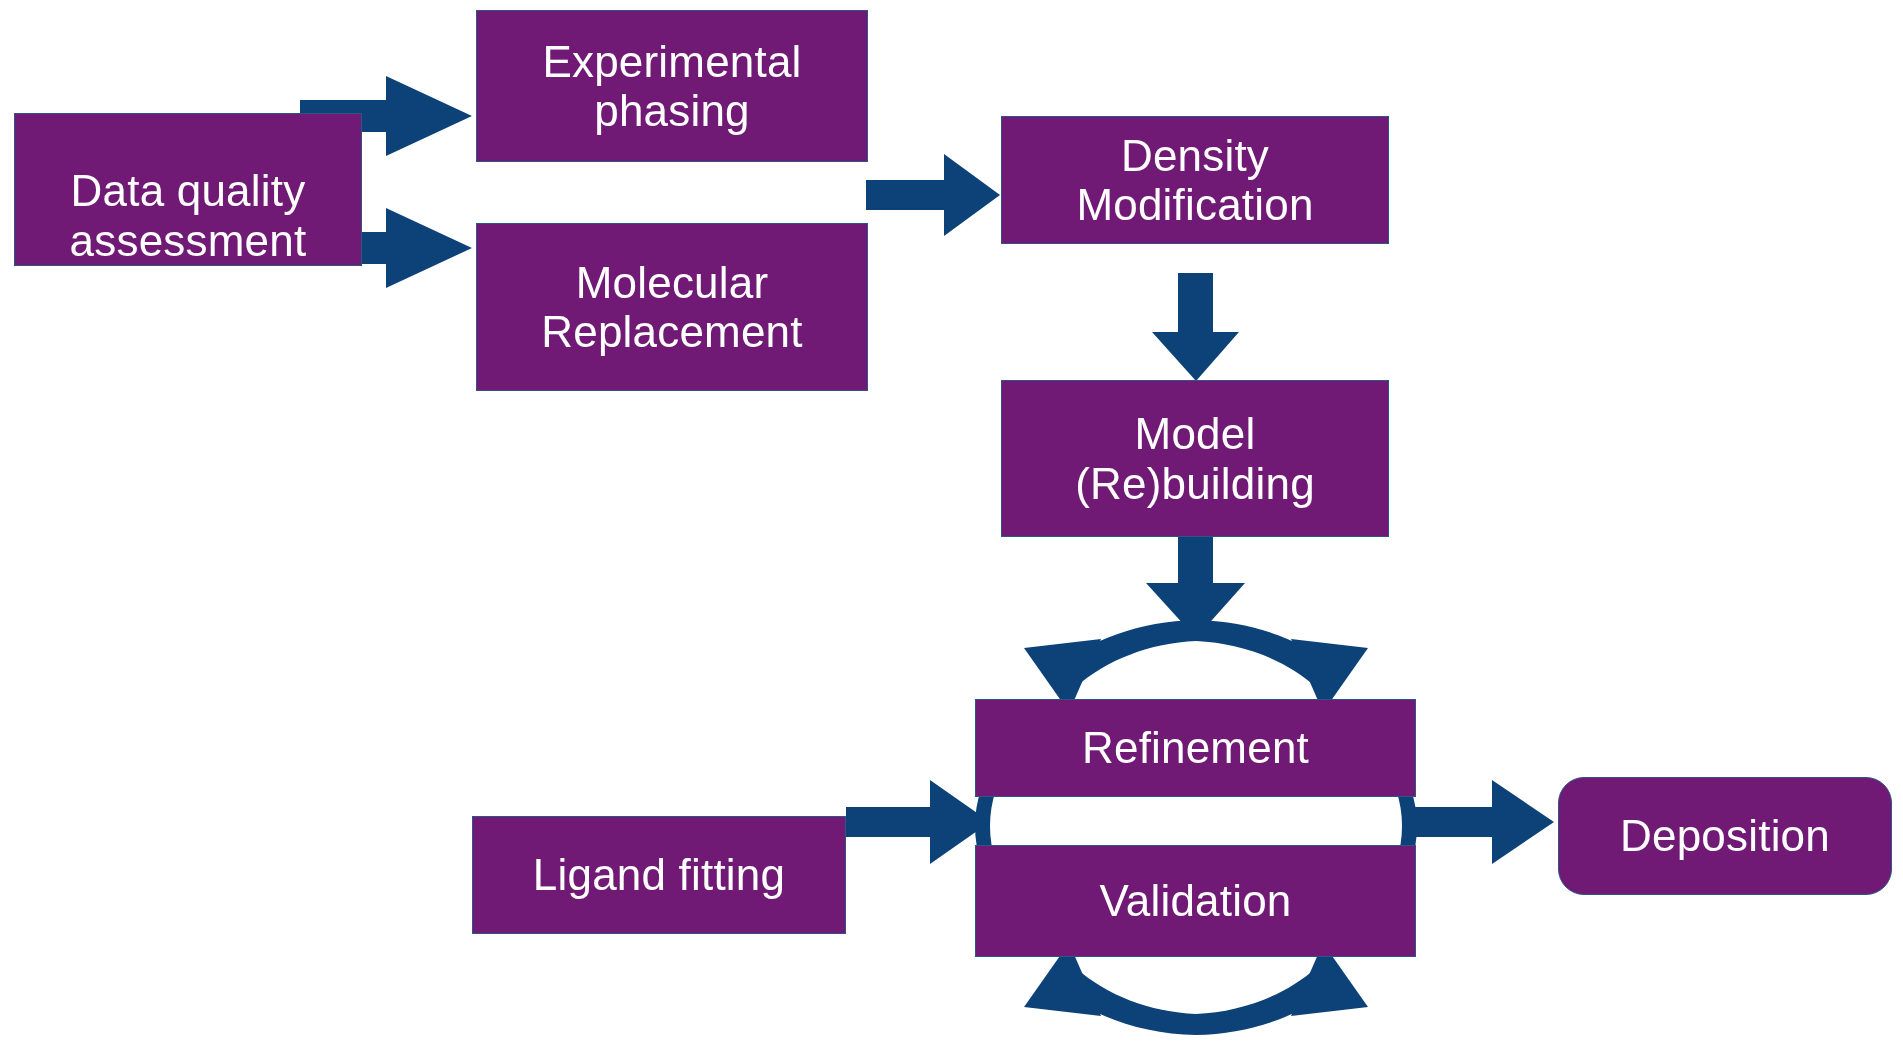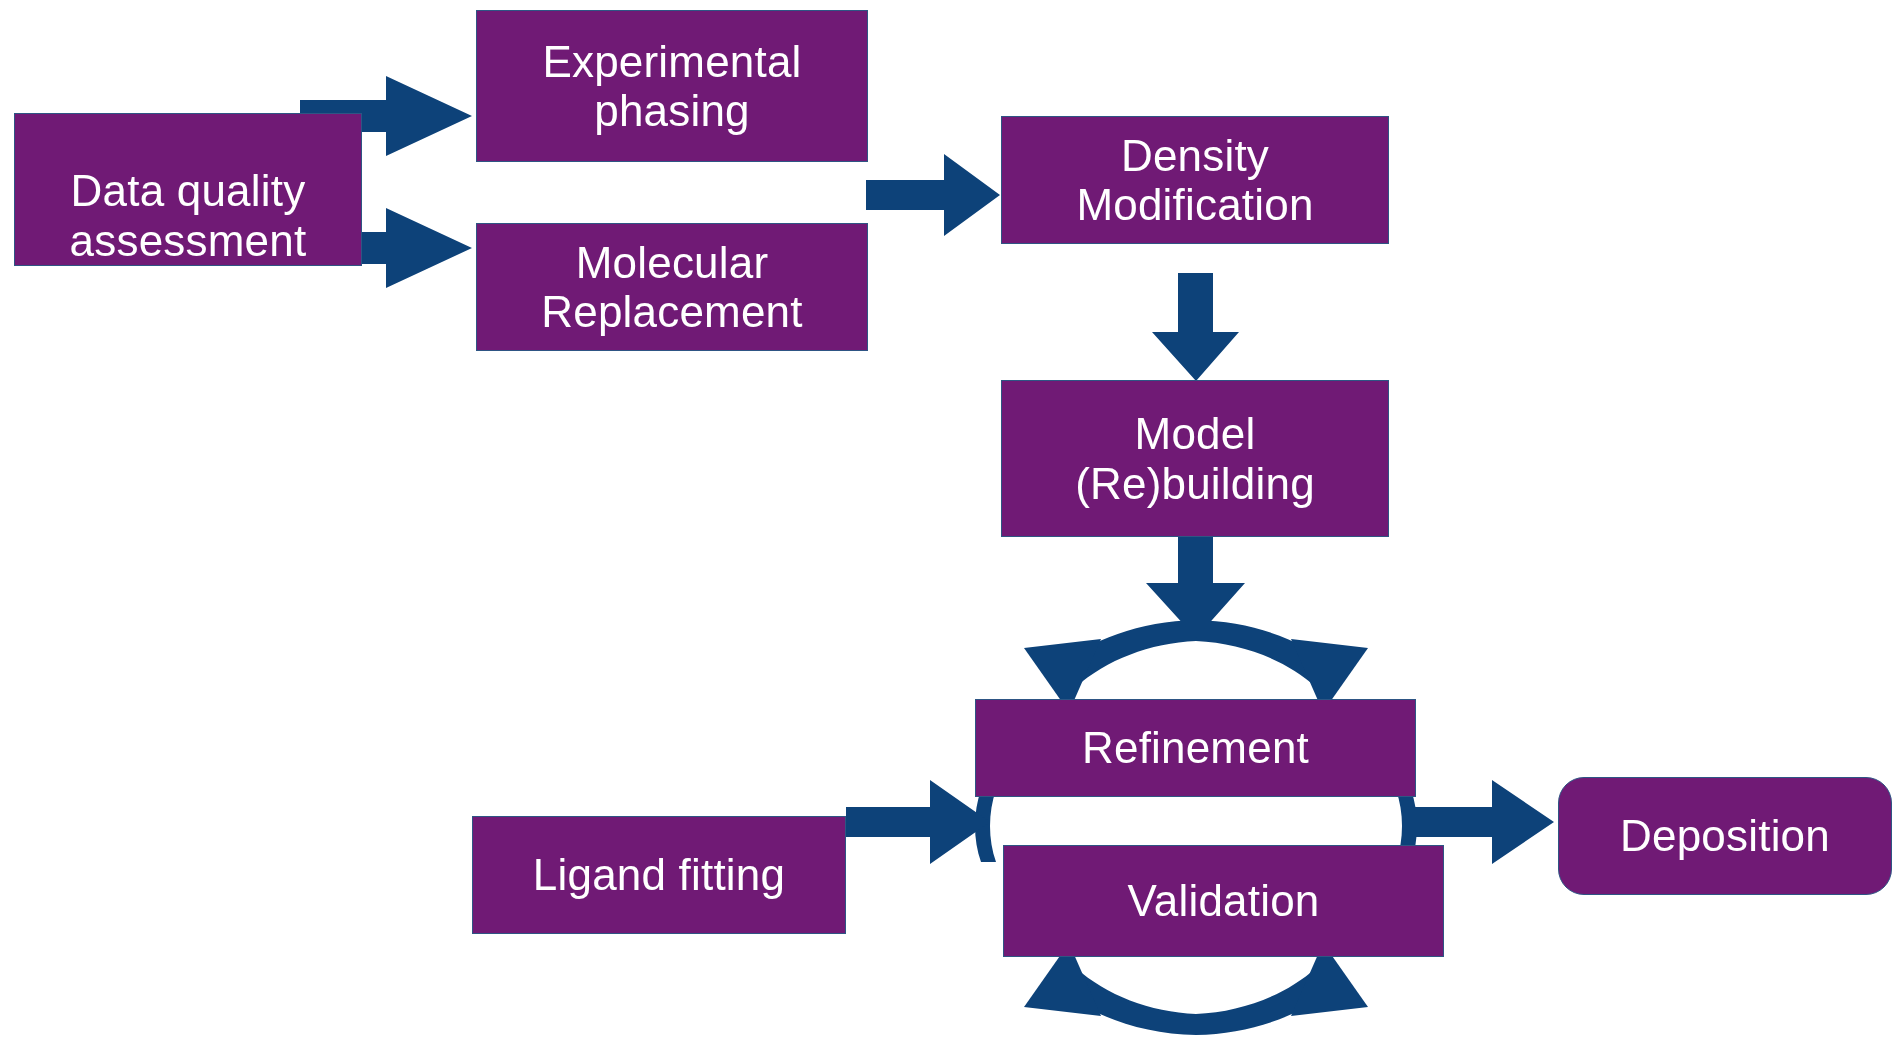--- a/index.html
+++ b/index.html
@@ -110,40 +110,40 @@
   <div class="node" style="left:14px; top:113px; width:348px; height:153px;align-items:flex-end;">
     <span>Data quality
 assessment</span>
   </div>
 
   <div class="node" style="left:476px; top:10px; width:392px; height:152px;">
     <span>Experimental
 phasing</span>
   </div>
 
-  <div class="node" style="left:476px; top:223px; width:392px; height:128px;">
+  <div class="node" style="left:476px; top:223px; width:392px; height:168px;">
     <span>Molecular
 Replacement</span>
   </div>
 
   <div class="node" style="left:1001px; top:116px; width:388px; height:128px;">
     <span>Density
 Modification</span>
   </div>
 
   <div class="node" style="left:1001px; top:380px; width:388px; height:157px;">
     <span>Model
 (Re)building</span>
   </div>
 
   <div class="node" style="left:975px; top:699px; width:441px; height:98px; z-index:7;">
     <span>Refinement</span>
   </div>
 
-  <div class="node" style="left:975px; top:845px; width:441px; height:112px; z-index:7;margin-left:28px;">
+  <div class="node" style="left:975px; top:845px; width:441px; height:112px; z-index:7;">
     <span>Validation</span>
   </div>
 
   <div class="node" style="left:472px; top:777px; width:374px; height:118px;margin-top:39px;">
     <span>Ligand fitting</span>
   </div>
 
   <div class="node" style="left:1558px; top:777px; width:334px; height:118px;border-radius:26px;">
     <span>Deposition</span>
   </div>

